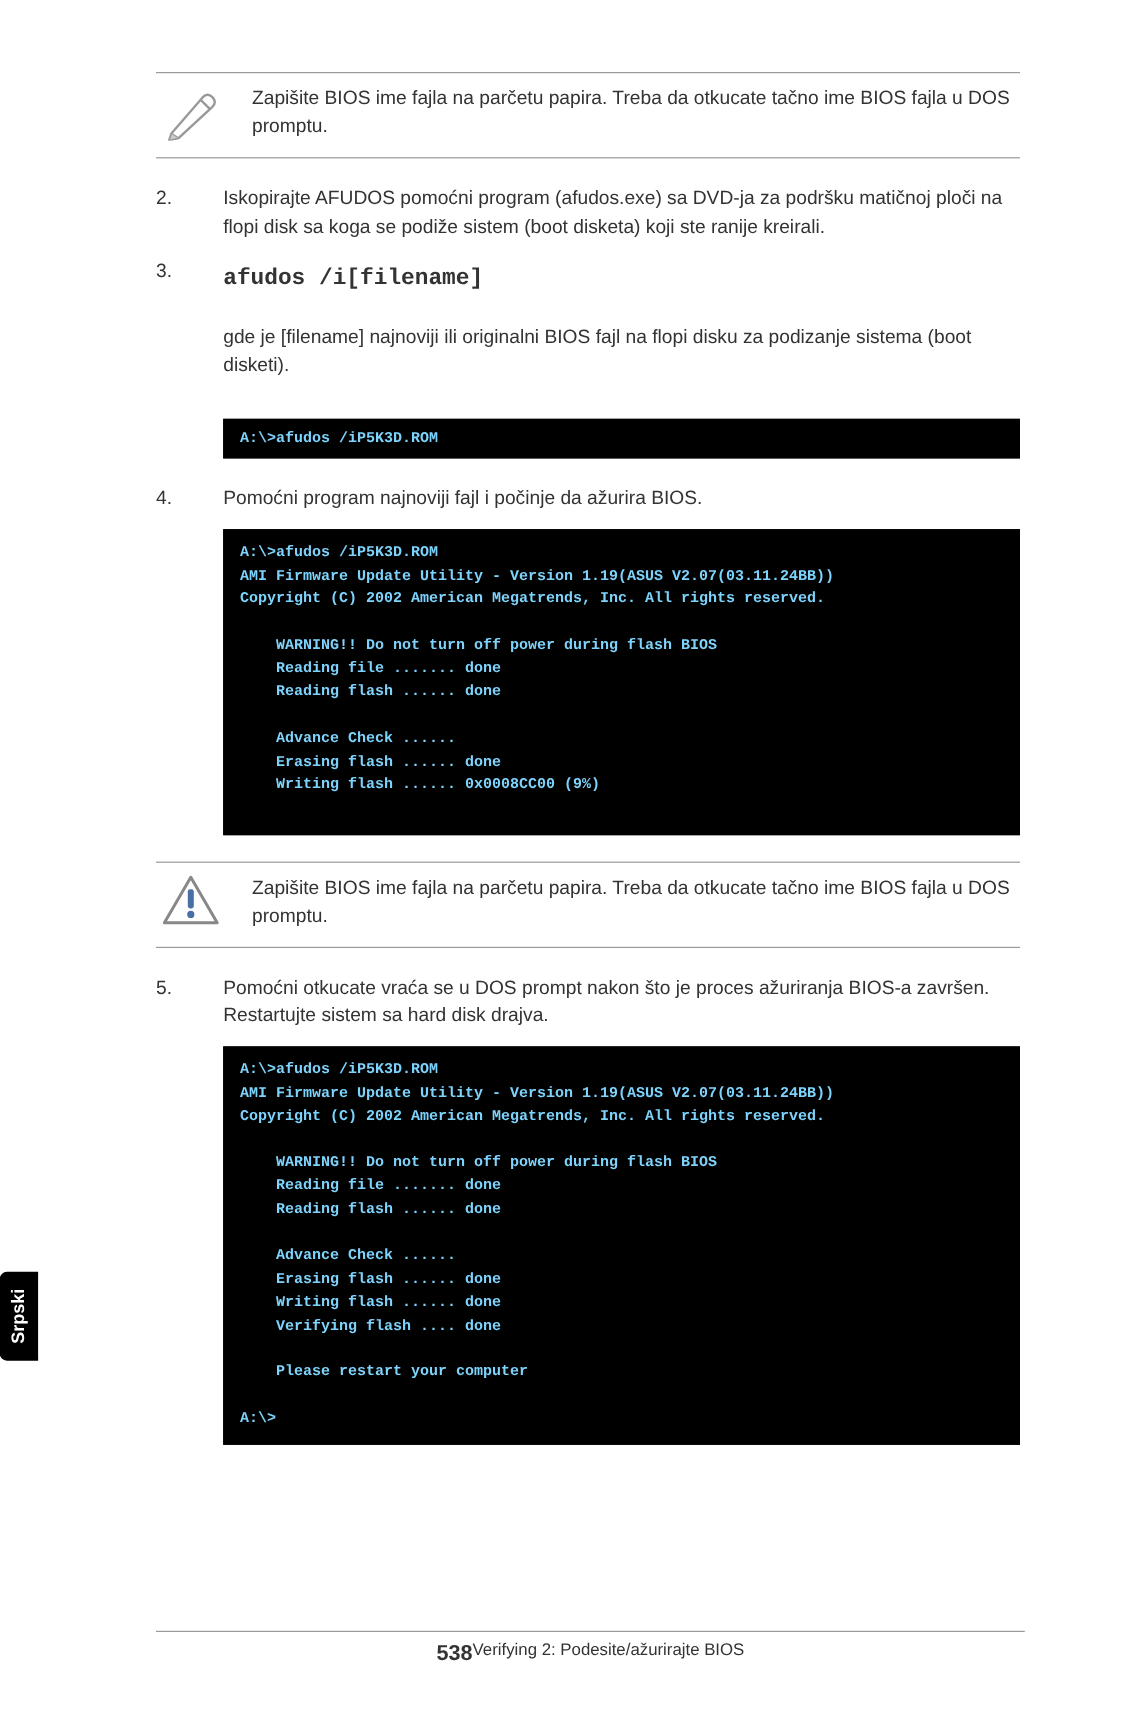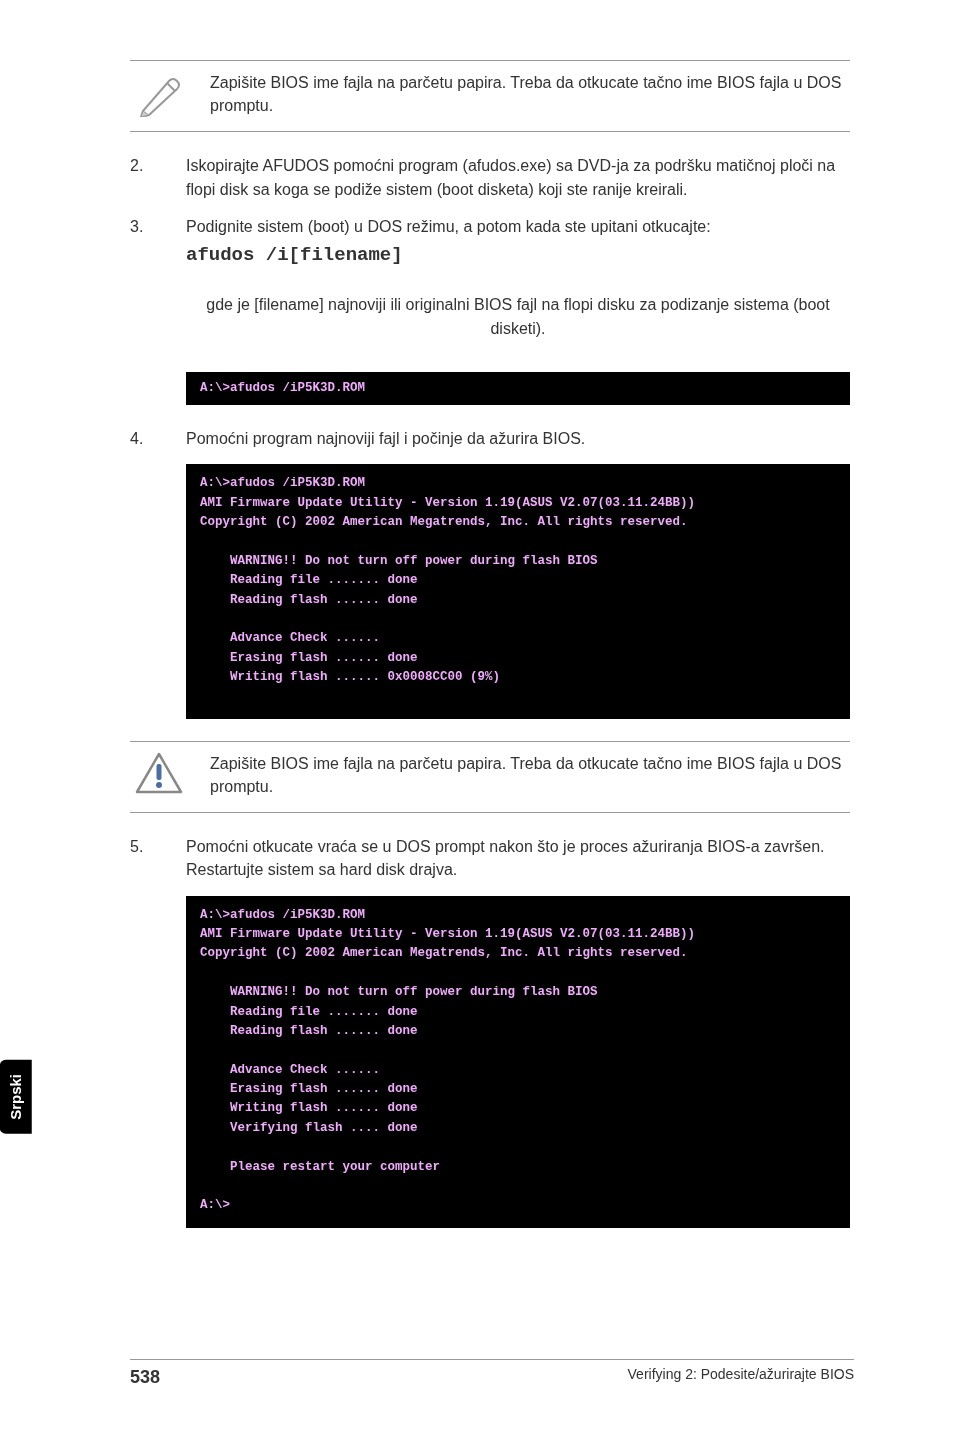--- a/index.html
+++ b/index.html
@@ -39,21 +39,21 @@
     flex-shrink: 0;
   }
   ol.steps .body { flex: 1; }
   .mono-inline {
     font-family: "Courier New", Courier, monospace;
     font-weight: bold;
     font-size: 19px;
   }
   .cmdbox {
     background: #000;
-    color: #f0abfc;
+    color: #7dd3fc;
     font-family: "Courier New", Courier, monospace;
     font-size: 12.5px;
     font-weight: bold;
     border: 2px solid #000;
     padding: 8px 12px 10px 12px;
     margin: 10px 0 22px 56px;
     line-height: 1.55;
     white-space: pre;
   }
   .cmdbox-short { padding: 5px 12px; }
@@ -74,21 +74,21 @@
   .footer {
     position: absolute;
     bottom: 48px;
     left: 0;
     width: 100%;
     padding: 0 100px 0 130px;
   }
   .footer-line { border-top: 1px solid #999; margin-bottom: 4px; }
   .footer-row {
     display: flex;
-    justify-content: space-between;
+    justify-content: center;
     font-size: 14px;
   }
   .footer-row .pgnum { font-weight: bold; font-size: 18px; }
 </style>
 </head>
 <body>
 
 <div class="page">
 
   <div class="note">
@@ -103,23 +103,22 @@
   </div>
 
   <ol class="steps">
     <li>
       <div class="num">2.</div>
       <div class="body">Iskopirajte AFUDOS pomoćni program (afudos.exe) sa DVD-ja za podršku matičnoj ploči na flopi disk sa koga se podiže sistem (boot disketa) koji ste ranije kreirali.</div>
     </li>
     <li>
       <div class="num">3.</div>
       <div class="body">
-        <div>Podignite sistem (boot) u DOS režimu, a potom kada ste upitani otkucajte:</div>
         <div class="mono-inline" style="margin-top:4px;">afudos /i[filename]</div>
-        <div class="para" style="margin-top:24px;text-align:center;">gde je [filename] najnoviji ili originalni BIOS fajl na flopi disku za podizanje sistema (boot disketi).</div>
+        <div class="para" style="margin-top:24px;">gde je [filename] najnoviji ili originalni BIOS fajl na flopi disku za podizanje sistema (boot disketi).</div>
       </div>
     </li>
   </ol>
 
   <div class="cmdbox cmdbox-short">A:\&gt;afudos /iP5K3D.ROM</div>
 
   <ol class="steps">
     <li>
       <div class="num">4.</div>
       <div class="body">Pomoćni program najnoviji fajl i počinje da ažurira BIOS.</div>

